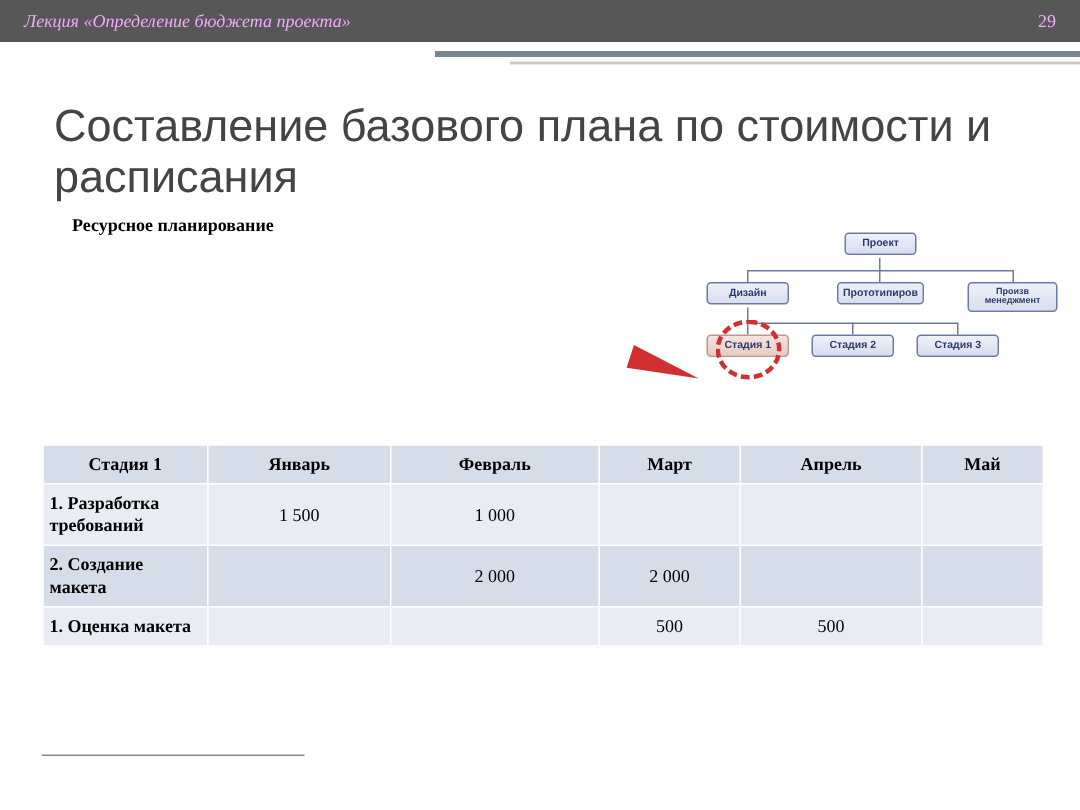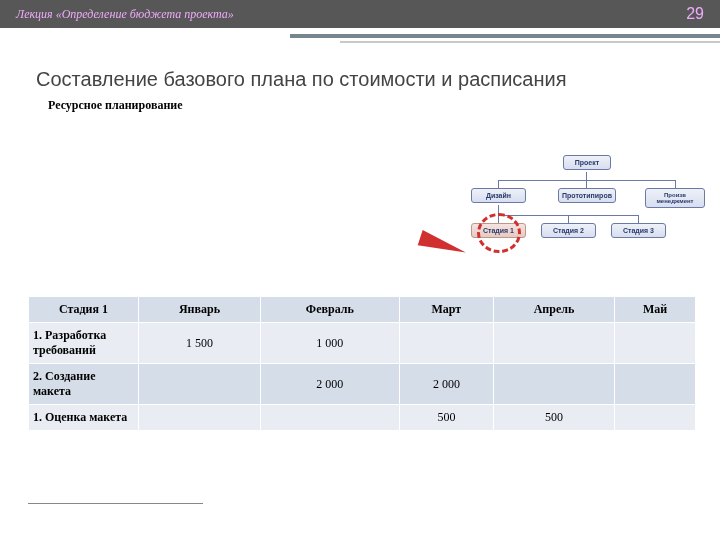--- a/index.html
+++ b/index.html
@@ -15,32 +15,32 @@
     background: #575757;
     color: #f0abfc;
     height: 28px;
     display: flex;
     justify-content: space-between;
     align-items: center;
     padding: 0 16px;
     font-size: 12px;
   }
   .header-title { font-style: italic; }
-  .page-num { font-size: 16px; font-family: Liberation Sans, sans-serif; }
+  .page-num { font-size: 12px; font-family: Liberation Serif, serif; }
   .accent-lines { position: relative; height: 20px; }
   .line1 {
     position: absolute; right: 0; top: 6px; height: 4px; width: 430px;
     background: #77858f;
   }
   .line2 {
     position: absolute; right: 0; top: 13px; height: 2px; width: 380px;
     background: #c9c9c9;
   }
   .slide-title {
-    font-size: 20px;
+    font-size: 30px;
     font-weight: normal;
     color: #444;
     padding: 20px 20px 4px 36px;
     line-height: 1.12;
     font-family: 'Trebuchet MS', Arial, sans-serif;
   }
   .subtitle {
     font-size: 12px; font-weight: bold;
     padding: 4px 0 0 48px;
     font-family: Georgia, serif;

